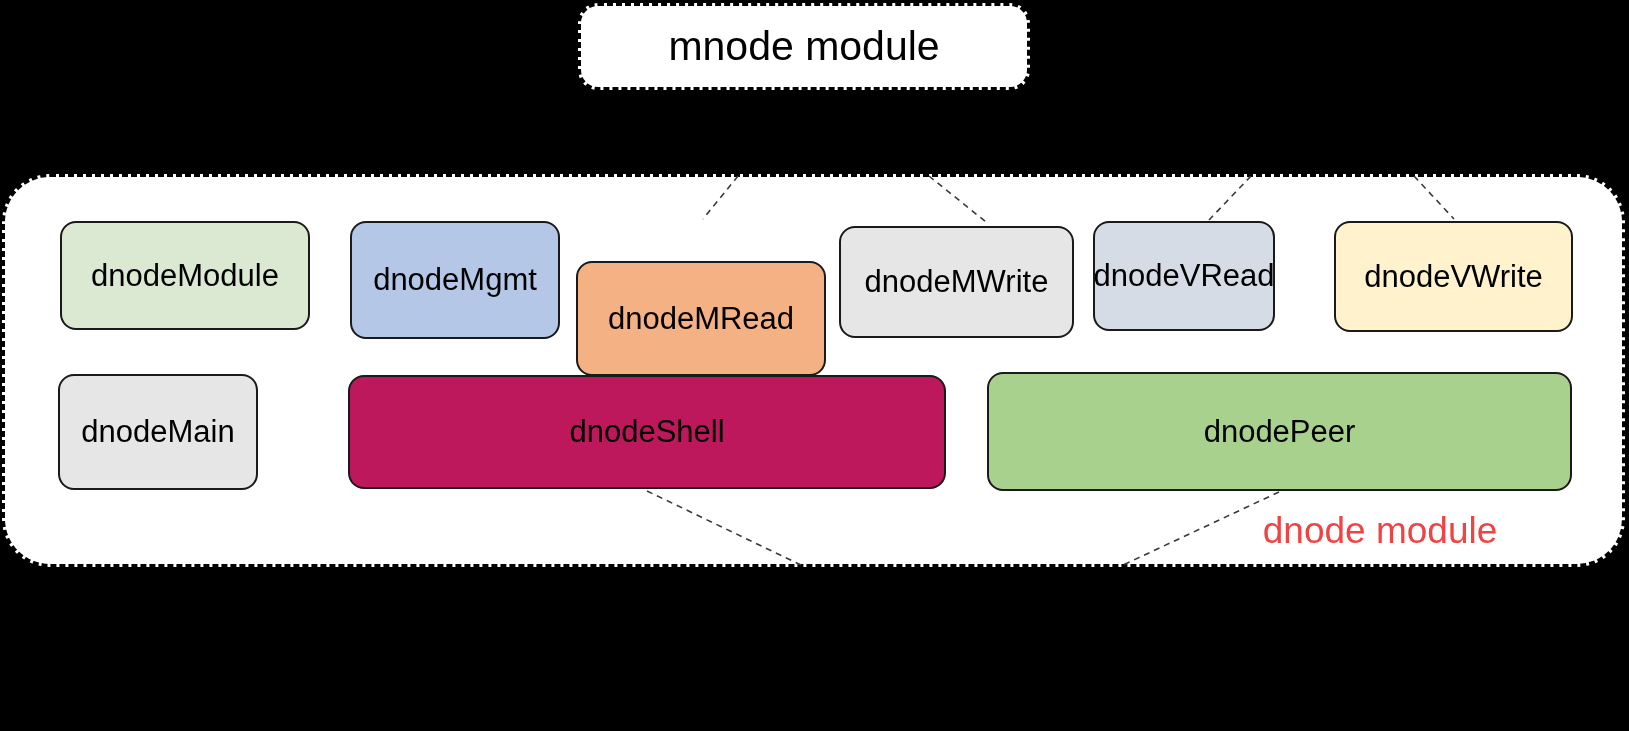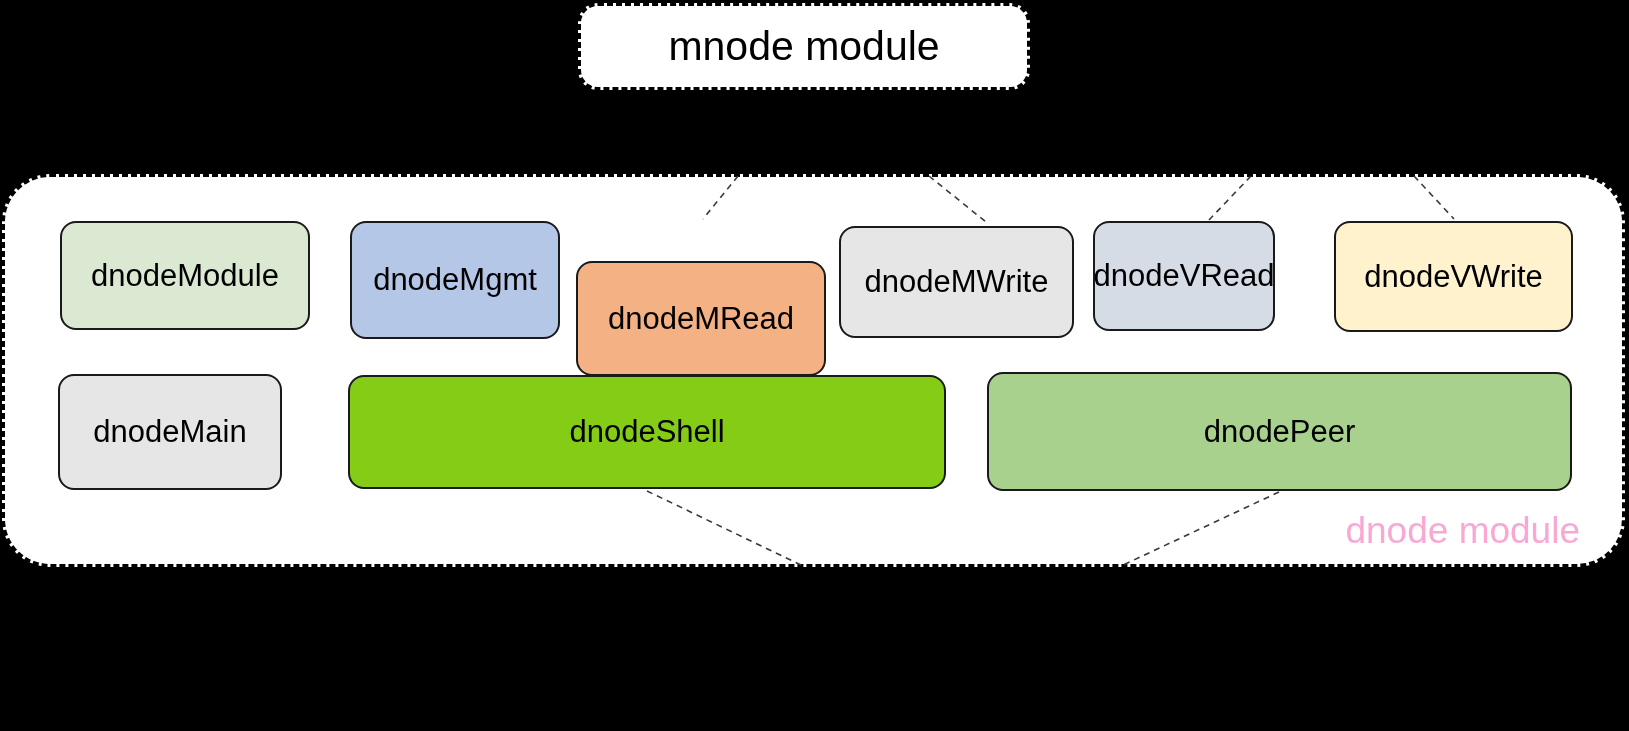--- a/index.html
+++ b/index.html
@@ -35,22 +35,22 @@
     left:2px;top:174px;width:1623px;height:393px;
     background:#fff;
     border:3px dashed #000;
     border-radius:48px;
     box-sizing:border-box;
     z-index:1;
   }
   #dnode-label{
     position:absolute;
     left:1180px;top:510px;width:400px;
-    text-align:right;
-    font-size:37px;color:#f9a8d4;
+    text-align:center;
+    font-size:37px;color:#ef4444;
     z-index:3;
   }
 
   
   #connectors{
     position:absolute;left:0;top:0;width:1629px;height:731px;
     z-index:2;pointer-events:none;
   }
 
   
@@ -64,21 +64,21 @@
     z-index:3;
   }
   
   .box-0{left:60px;  top:221px; width:250px; height:109px;}
   .box-1{left:350px; top:221px; width:210px; height:118px;}
   .box-2{left:576px; top:218px; width:250px; height:115px;margin-top:43px;}
   .box-3{left:839px; top:226px; width:235px; height:112px;}
   .box-4{left:1093px;top:221px; width:182px; height:110px;}
   .box-5{left:1334px;top:221px; width:239px; height:111px;text-align:center;}
   
-  .box-6{left:58px;  top:374px; width:224px; height:116px;}
+  .box-6{left:58px;  top:374px; width:200px; height:116px;}
   .box-7{left:348px; top:375px; width:598px; height:114px;}
   .box-8{left:987px; top:372px; width:585px; height:119px;}
 </style>
 </head>
 <body>
 
 <div id="stage">
 
   <div id="mnode-box" class="dashed-module">
     <span>mnode module</span>
@@ -110,21 +110,21 @@
   <div class="comp-box box-4" style="background: rgb(214, 220, 229);">
     <span>dnodeVRead</span>
   </div>
   <div class="comp-box box-5" style="background: rgb(255, 242, 204);">
     <span>dnodeVWrite</span>
   </div>
 
   <div class="comp-box box-6" style="background: rgb(231, 230, 230);">
     <span>dnodeMain</span>
   </div>
-  <div class="comp-box box-7" style="background: #84cc16;">
+  <div class="comp-box box-7" style="background: #be185d;">
     <span>dnodeShell</span>
   </div>
   <div class="comp-box box-8" style="background: rgb(169, 209, 142); align-items: center;">
     <span>dnodePeer</span>
   </div>
 
   <div id="dnode-label">dnode module</div>
 
 
 </div>

